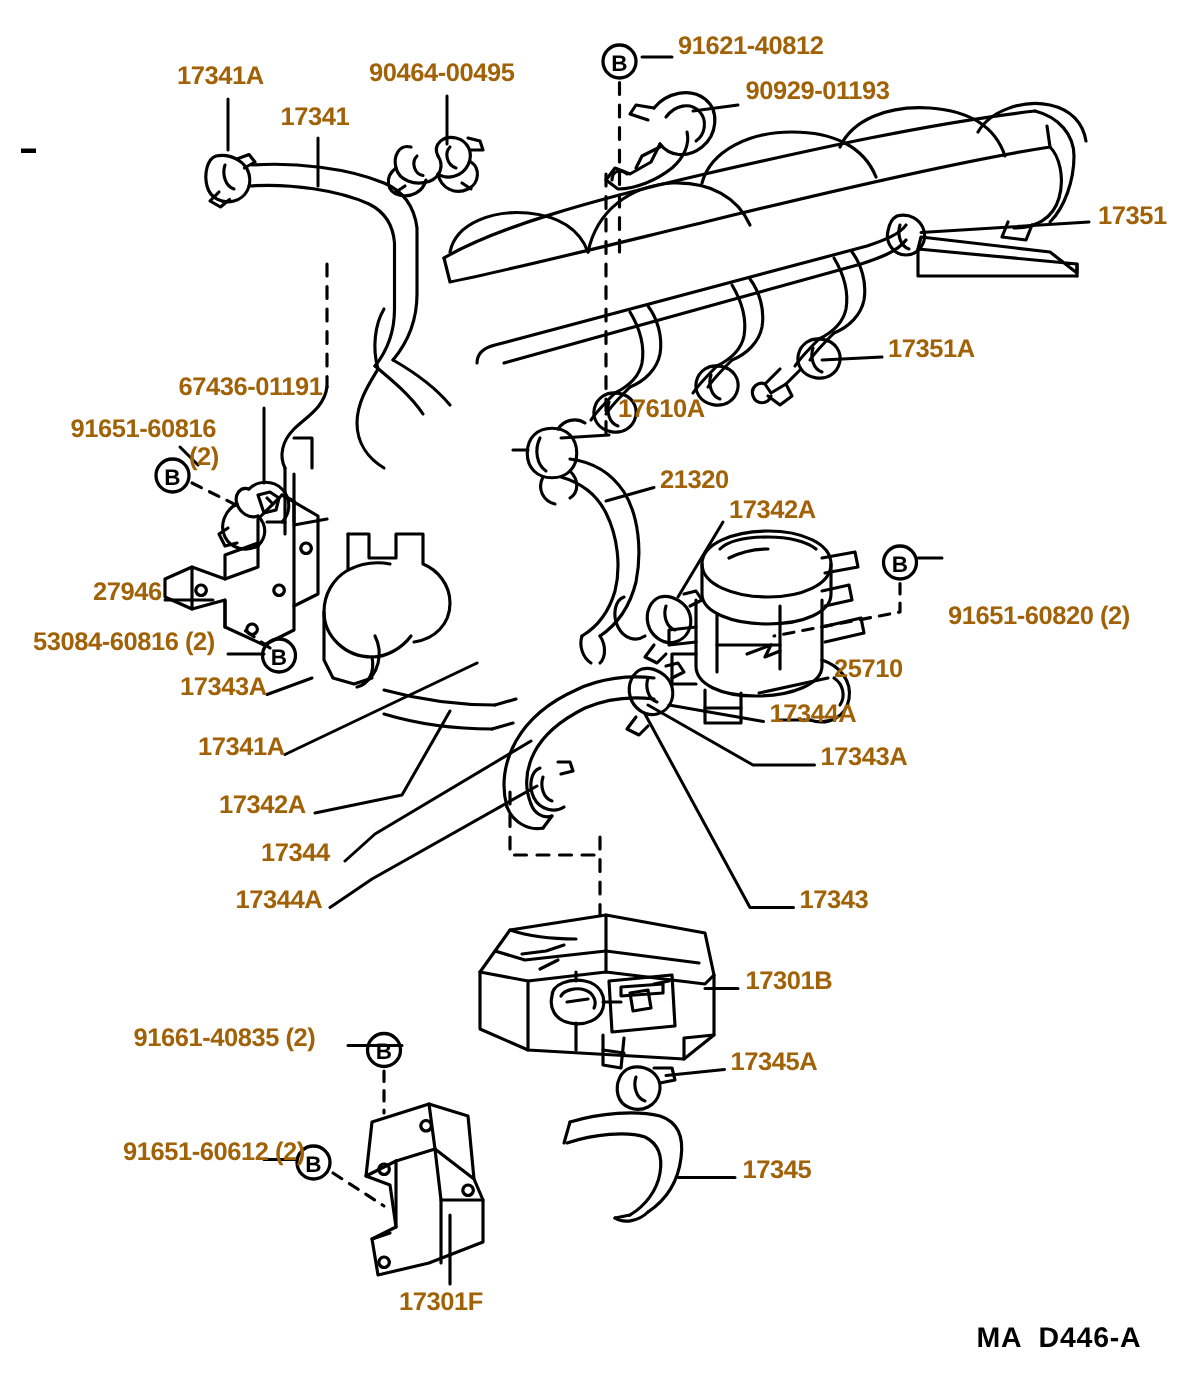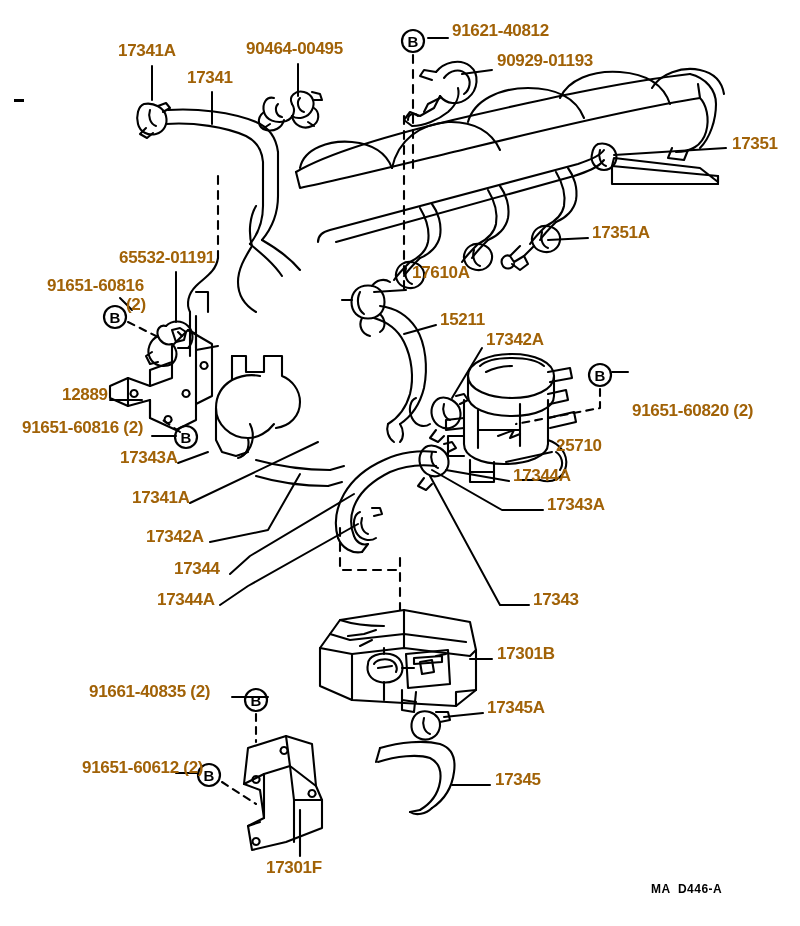--- a/index.html
+++ b/index.html
@@ -28,21 +28,21 @@
     font-size:17px;
     letter-spacing:-0.3px;
     color:#a16207;
     white-space:pre;
     line-height:1.08;
   }
   .diagcode{
     position:absolute;
     font-family:"Liberation Sans", sans-serif;
     font-weight:bold;
-    font-size:12px;
+    font-size:19px;
     letter-spacing:0.5px;
     color:#000000;
     white-space:pre;
   }
 </style>
 </head>
 <body>
 
 <div id="sheet">
 
@@ -408,29 +408,29 @@
     </g>
   </svg>
 
   <div class="lbl" style="left:118px; top:42px;">17341A</div>
   <div class="lbl" style="left:187px; top:69px;text-align:right;">17341</div>
   <div class="lbl" style="left:246px; top:40px;">90464-00495</div>
   <div class="lbl" style="left:452px; top:22px;">91621-40812</div>
   <div class="lbl" style="left:497px; top:52px;text-align:right;">90929-01193</div>
   <div class="lbl" style="left:732px; top:135px;">17351</div>
   <div class="lbl" style="left:592px; top:224px;">17351A</div>
-  <div class="lbl" style="left:119px; top:249px;">65532-01191</div>
+  <div class="lbl" style="left:119px; top:249px;">67436-01191</div>
   <div class="lbl" style="left:47px;  top:277px;">91651-60816</div>
   <div class="lbl" style="left:126px; top:296px;">(2)</div>
   <div class="lbl" style="left:412px; top:264px;">17610A</div>
-  <div class="lbl" style="left:440px; top:311px;">15211</div>
+  <div class="lbl" style="left:440px; top:311px;">21320</div>
   <div class="lbl" style="left:486px; top:331px;">17342A</div>
   <div class="lbl" style="left:632px; top:357px;margin-top:45px;">91651-60820 (2)</div>
-  <div class="lbl" style="left:62px;  top:386px;">12889</div>
-  <div class="lbl" style="left:22px;  top:419px;">91651-60816 (2)</div>
+  <div class="lbl" style="left:62px;  top:386px;">27946</div>
+  <div class="lbl" style="left:22px;  top:419px;">53084-60816 (2)</div>
   <div class="lbl" style="left:556px; top:437px;text-align:center;">25710</div>
   <div class="lbl" style="left:120px; top:449px;">17343A</div>
   <div class="lbl" style="left:513px; top:467px;">17344A</div>
   <div class="lbl" style="left:132px; top:489px;">17341A</div>
   <div class="lbl" style="left:547px; top:496px;">17343A</div>
   <div class="lbl" style="left:146px; top:528px;">17342A</div>
   <div class="lbl" style="left:174px; top:560px;">17344</div>
   <div class="lbl" style="left:157px; top:591px;">17344A</div>
   <div class="lbl" style="left:533px; top:591px;">17343</div>
   <div class="lbl" style="left:497px; top:645px;">17301B</div>

